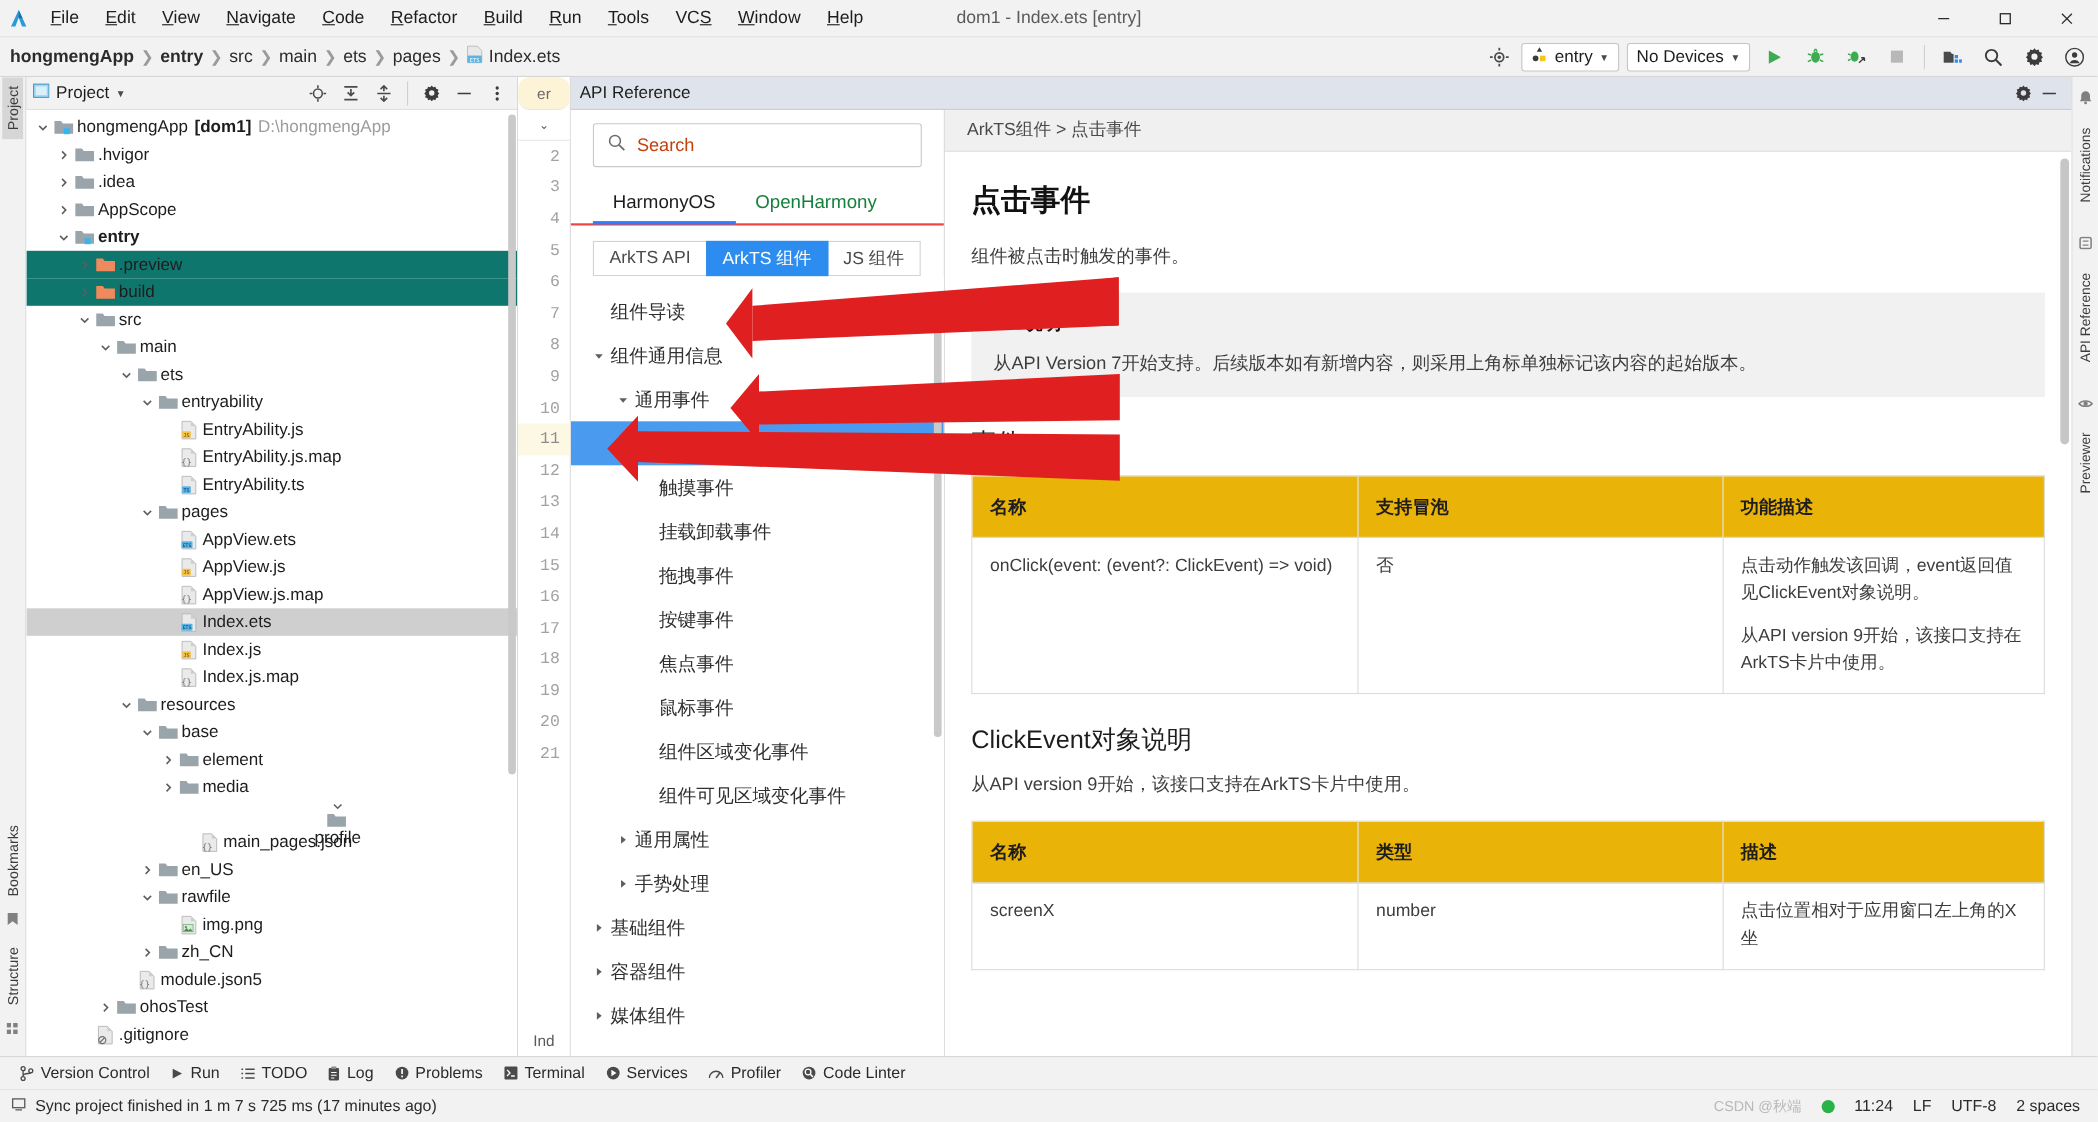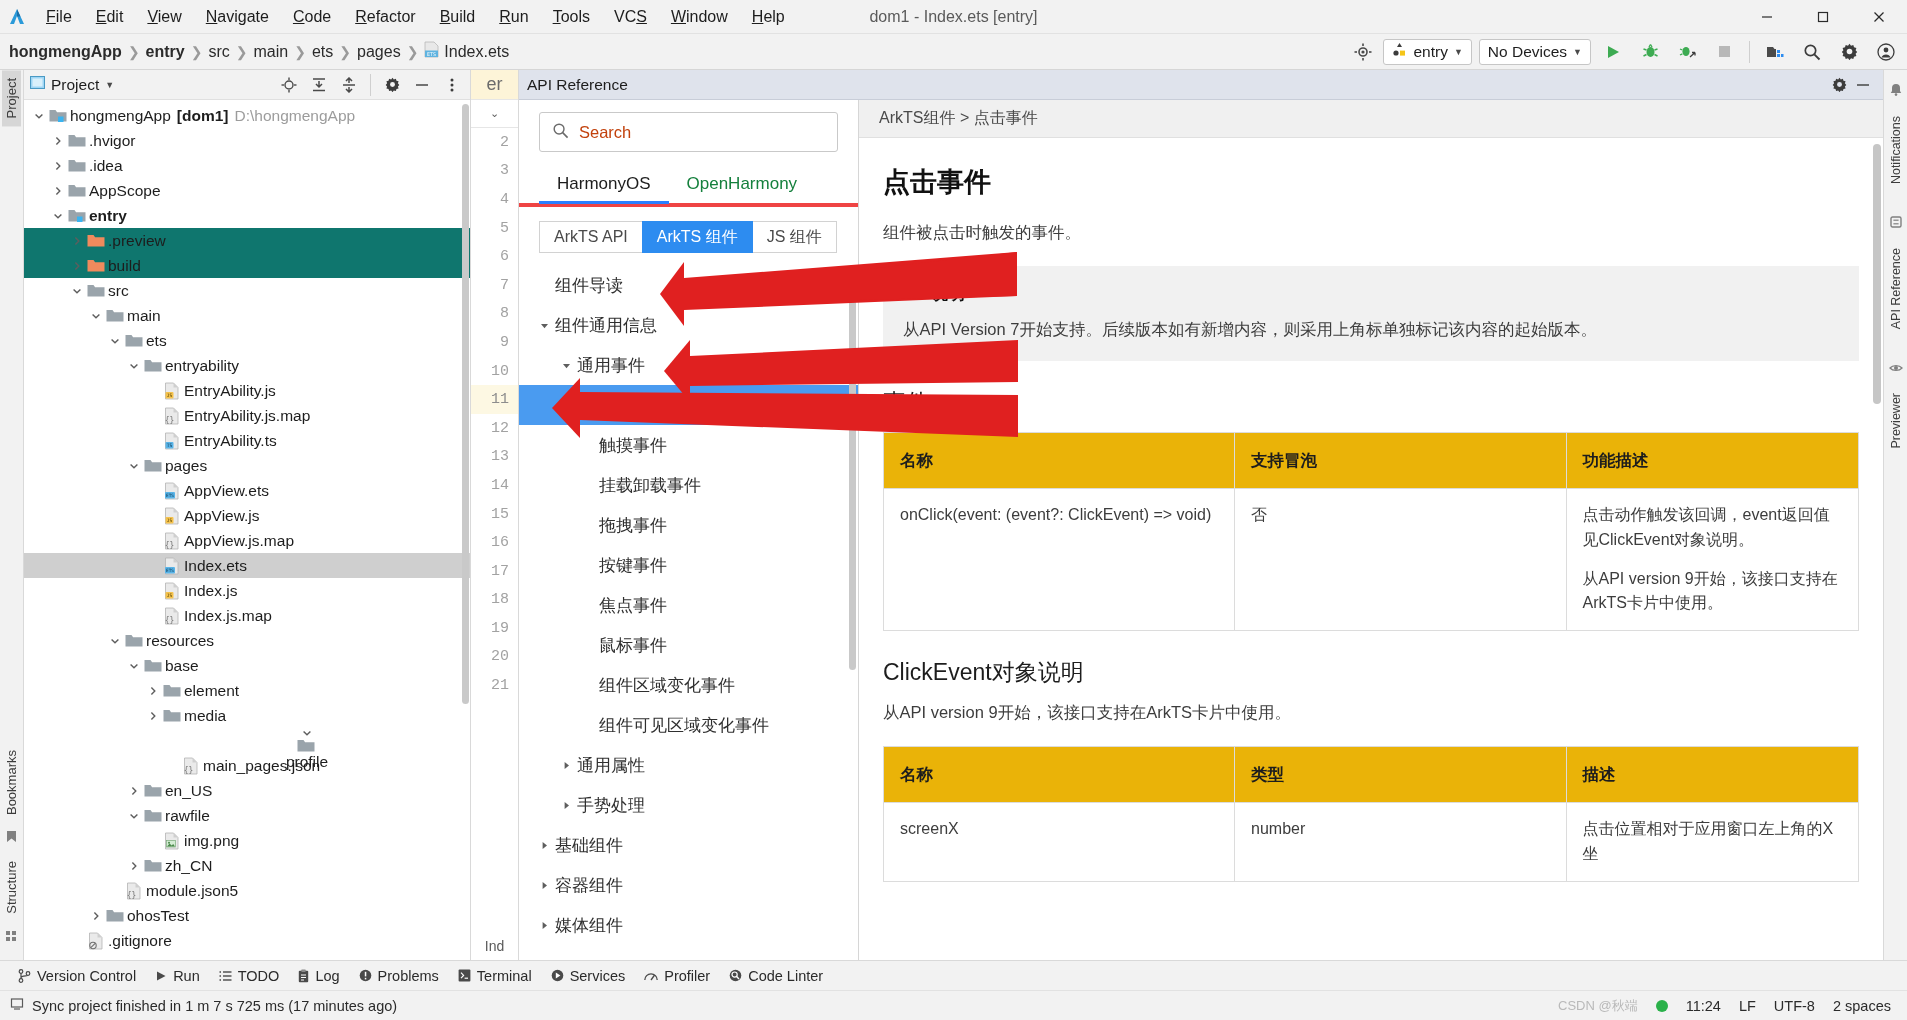--- a/index.html
+++ b/index.html
@@ -99,21 +99,21 @@
   .rlabel { display:flex; align-items:baseline; gap:6px; }
   .rlabel .b { font-weight:bold; }
   .rlabel .dim { color:#9c9c9c; }
 
   .tree-scroll {
     position:absolute; right:1px; top:4px; width:7px; height:600px; background:#c9c9c9; border-radius:4px;
   }
 
   
   .gutter { width:48px; flex:0 0 48px; background:#fff; position:relative; display:flex; flex-direction:column; border-right:1px solid #d9d9d9; overflow:hidden; }
-  .gutter .tabline { height:30px; background:#fdf4d8; border-bottom:1px solid #e6e6e6; display:flex; align-items:center; justify-content:center; font-size:18px; color:#6b6b6b; }
+  .gutter .tabline { height:30px; background:#fdf4d8; border-bottom:1px solid #e6e6e6; display:flex; align-items:center; justify-content:center; font-size:14px; color:#6b6b6b;border-radius:11px; }
   .gutter .chev { height:28px; display:flex; align-items:center; justify-content:center; background:#fff; border-bottom:1px solid #e6e6e6; color:#5e5e5e; font-size:11px; }
   .lnum { height:28.6px; display:flex; align-items:center; justify-content:flex-end; padding-right:9px; font-family:"Liberation Mono","DejaVu Sans Mono",monospace; font-size:15px; color:#a2a2a2; }
   .lnum.cur { background:#fdf8e3; color:#8d8d8d; }
   .gutter-bottom { position:absolute; bottom:6px; left:0; right:0; text-align:center; font-size:14px; color:#5a5a5a; }
 
   
   .apiref { flex:1 1 auto; display:flex; flex-direction:column; min-width:0; background:#fff; }
   .api-head {
     height:30px; flex:0 0 30px; display:flex; align-items:center; background:#dfe3ec;
     border-bottom:1px solid #c8cdd8; padding:0 8px;
@@ -124,21 +124,21 @@
   .api-body { flex:1 1 auto; display:flex; min-height:0; }
 
   .api-left { width:340px; flex:0 0 340px; display:flex; flex-direction:column; background:#fff; border-right:1px solid #d6d6d6; min-width:0; position:relative; }
   .search-wrap { padding:12px 20px 6px 20px; }
   .search-box {
     height:40px; border:1px solid #c9c9c9; border-radius:3px; display:flex; align-items:center; gap:10px;
     padding:0 12px; background:#fff;
   }
   .search-box .ph { color:#c2410c; font-size:16.5px; }
 
-  .os-tabs { display:flex; gap:0; padding:6px 20px 0 20px; border-bottom:4px solid #ef4444;text-align:right; }
+  .os-tabs { display:flex; gap:0; padding:6px 20px 0 20px; border-bottom:2px solid #ef4444;text-align:right; }
   .os-tab { padding:10px 18px 9px 18px; font-size:17px; color:#15803d; position:relative; }
   .os-tab.active { color:#1d1d1d; }
   .os-tab.active::after { content:""; position:absolute; left:0; right:0; bottom:-1px; height:3px; background:#2b7fff; }
 
   .kind-tabs { display:flex; padding:14px 20px 0 20px; }
   .kind-tab {
     height:32px; padding:0 14px; display:flex; align-items:center; font-size:16px;
     border:1px solid #d2d2d2; color:#4a4a4a; background:#fff; margin-left:-1px;
   }
   .kind-tab:first-child { margin-left:0; }

